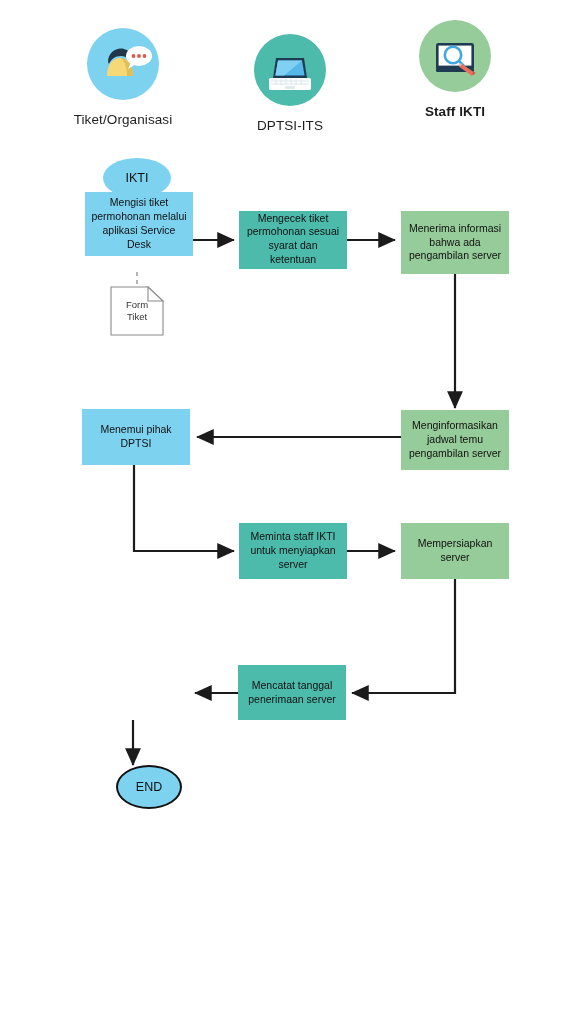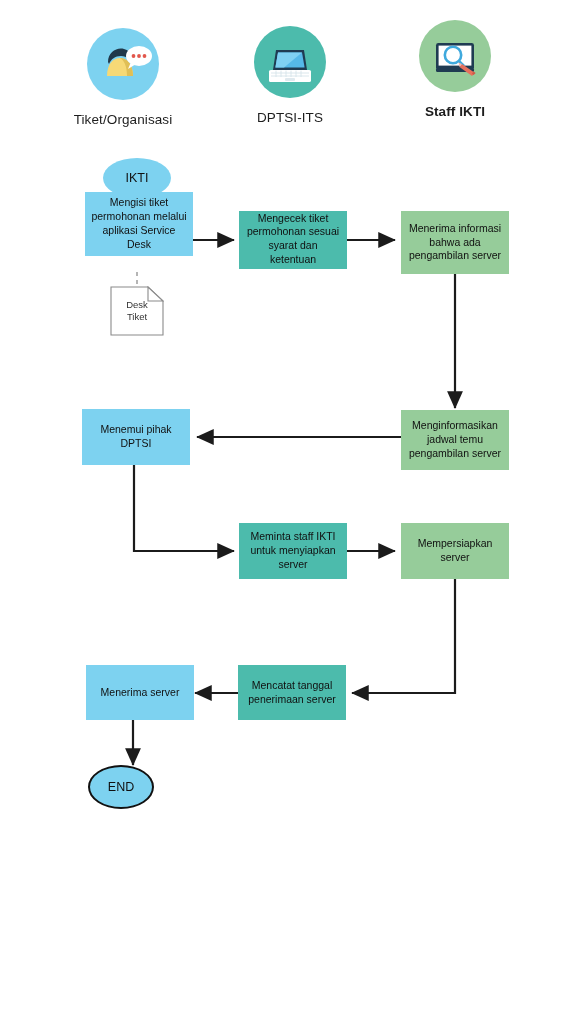--- a/index.html
+++ b/index.html
@@ -119,21 +119,21 @@
         <ellipse cx="52" cy="28" rx="13" ry="10" fill="#ffffff"></ellipse>
         <path d="M44 34 L41 41 L49 36 Z" fill="#ffffff"></path>
         <circle cx="46.5" cy="28" r="1.9" fill="#e2574c"></circle>
         <circle cx="52" cy="28" r="1.9" fill="#e2574c"></circle>
         <circle cx="57.5" cy="28" r="1.9" fill="#e2574c"></circle>
       </svg>
     </div>
     <div class="actor-label">Tiket/Organisasi</div>
   </div>
 
-  <div class="actor" style="left:215px; top:26px;">
+  <div class="actor" style="left:215px; top:34px;">
     <div class="actor-circle" style="background:#4CBBAC;">
       <svg width="72" height="72" viewBox="0 0 72 72">
 
         <path d="M22 24 L50 24 L53 44 L19 44 Z" fill="#1f3b52"></path>
         <path d="M24 26.5 L48 26.5 L50.6 41.6 L21.4 41.6 Z" fill="#55b8e8"></path>
         <path d="M24 26.5 L48 26.5 L30 41.6 L21.4 41.6 Z" fill="#7fd0f2"></path>
 
         <rect x="15" y="44" width="42" height="12" rx="1.6" fill="#ffffff"></rect>
         <g stroke="#d6e4ea" stroke-width="0.9">
           <line x1="17" y1="47" x2="55" y2="47"></line>
@@ -177,21 +177,21 @@
   <div class="node" style="left:85px; top:192px; width:108px; height:64px; background:#7DD2F0;">
     <span>Mengisi tiket permohonan melalui aplikasi Service Desk</span>
   </div>
 
   <div class="doc" style="left:110px; top:286px; width:54px; height:50px;">
     <svg width="54" height="50" viewBox="0 0 54 50">
       <path d="M1,1 L38,1 L53,15 L53,49 L1,49 Z" fill="#ffffff" stroke="#8a8a8a" stroke-width="1.1"></path>
       <path d="M38,1 L53,15 L38,15 Z" fill="#ffffff" stroke="#8a8a8a" stroke-width="1.1"></path>
     </svg>
     <span>
-      <span>Desk</span><br>
+      <span>Form</span><br>
       <span>Tiket</span>
     </span>
   </div>
 
   <div class="node" style="left:239px; top:211px; width:108px; height:58px; background:#4CBBAC;align-items:flex-end;">
     <span>Mengecek tiket permohonan sesuai syarat dan ketentuan</span>
   </div>
 
   <div class="node" style="left:401px; top:211px; width:108px; height:63px; background:#96CC9A;">
     <span>Menerima informasi bahwa ada pengambilan server</span>
@@ -210,21 +210,18 @@
   </div>
 
   <div class="node" style="left:401px; top:523px; width:108px; height:56px; background:#96CC9A;">
     <span>Mempersiapkan server</span>
   </div>
 
   <div class="node" style="left:238px; top:665px; width:108px; height:55px; background:#4CBBAC;">
     <span>Mencatat tanggal penerimaan server</span>
   </div>
 
-  <div class="node" style="left:86px; top:665px; width:108px; height:55px; background:#7DD2F0;">
-    <span>Menerima server</span>
-  </div>
-
-  <div class="node terminator end" style="left:88px; top:765px; width:66px; height:44px; background:#7DD2F0;">
+
+  <div class="node terminator end" style="left:116px; top:765px; width:66px; height:44px; background:#7DD2F0;">
     <span>END</span>
   </div>
 
 </div>
 
 </body></html>

